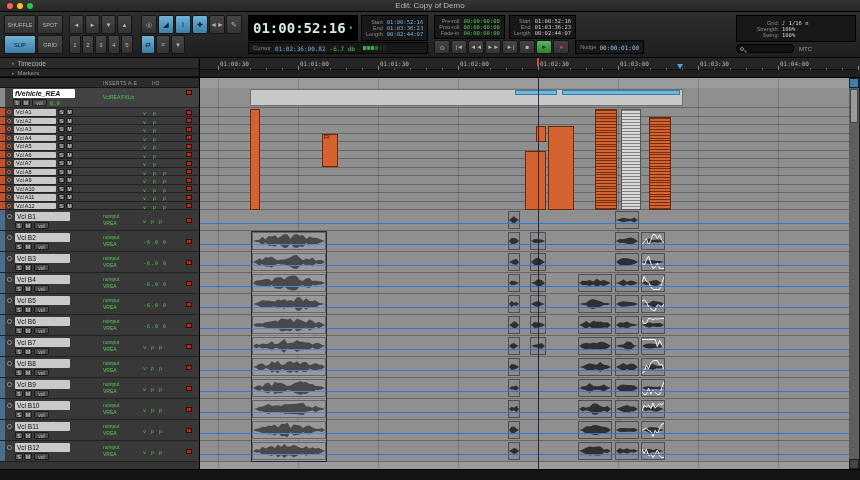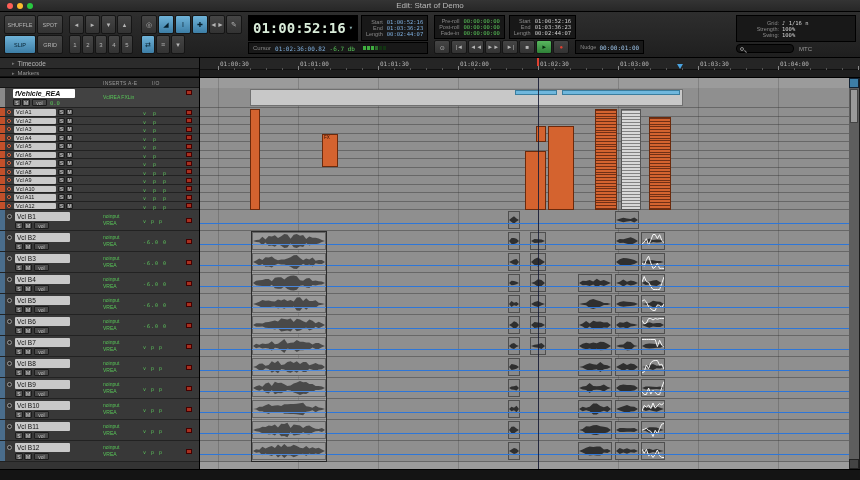--- a/index.html
+++ b/index.html
@@ -146,21 +146,21 @@
 <body>
 
 <div class="app">
 
   <div class="titlebar">
     <div class="lights">
       <span class="light" style="background:#ff5f57"></span>
       <span class="light" style="background:#febc2e"></span>
       <span class="light" style="background:#28c840"></span>
     </div>
-    <span class="title">Edit: Start of Demo</span>
+    <span class="title">Edit: Copy of Demo</span>
   </div>
 
   <div class="toolbar">
     <div class="modes">
         <div class="btn">SHUFFLE</div>
         <div class="btn">SPOT</div>
         <div class="btn active">SLIP</div>
         <div class="btn">GRID</div>
       </div>
 

